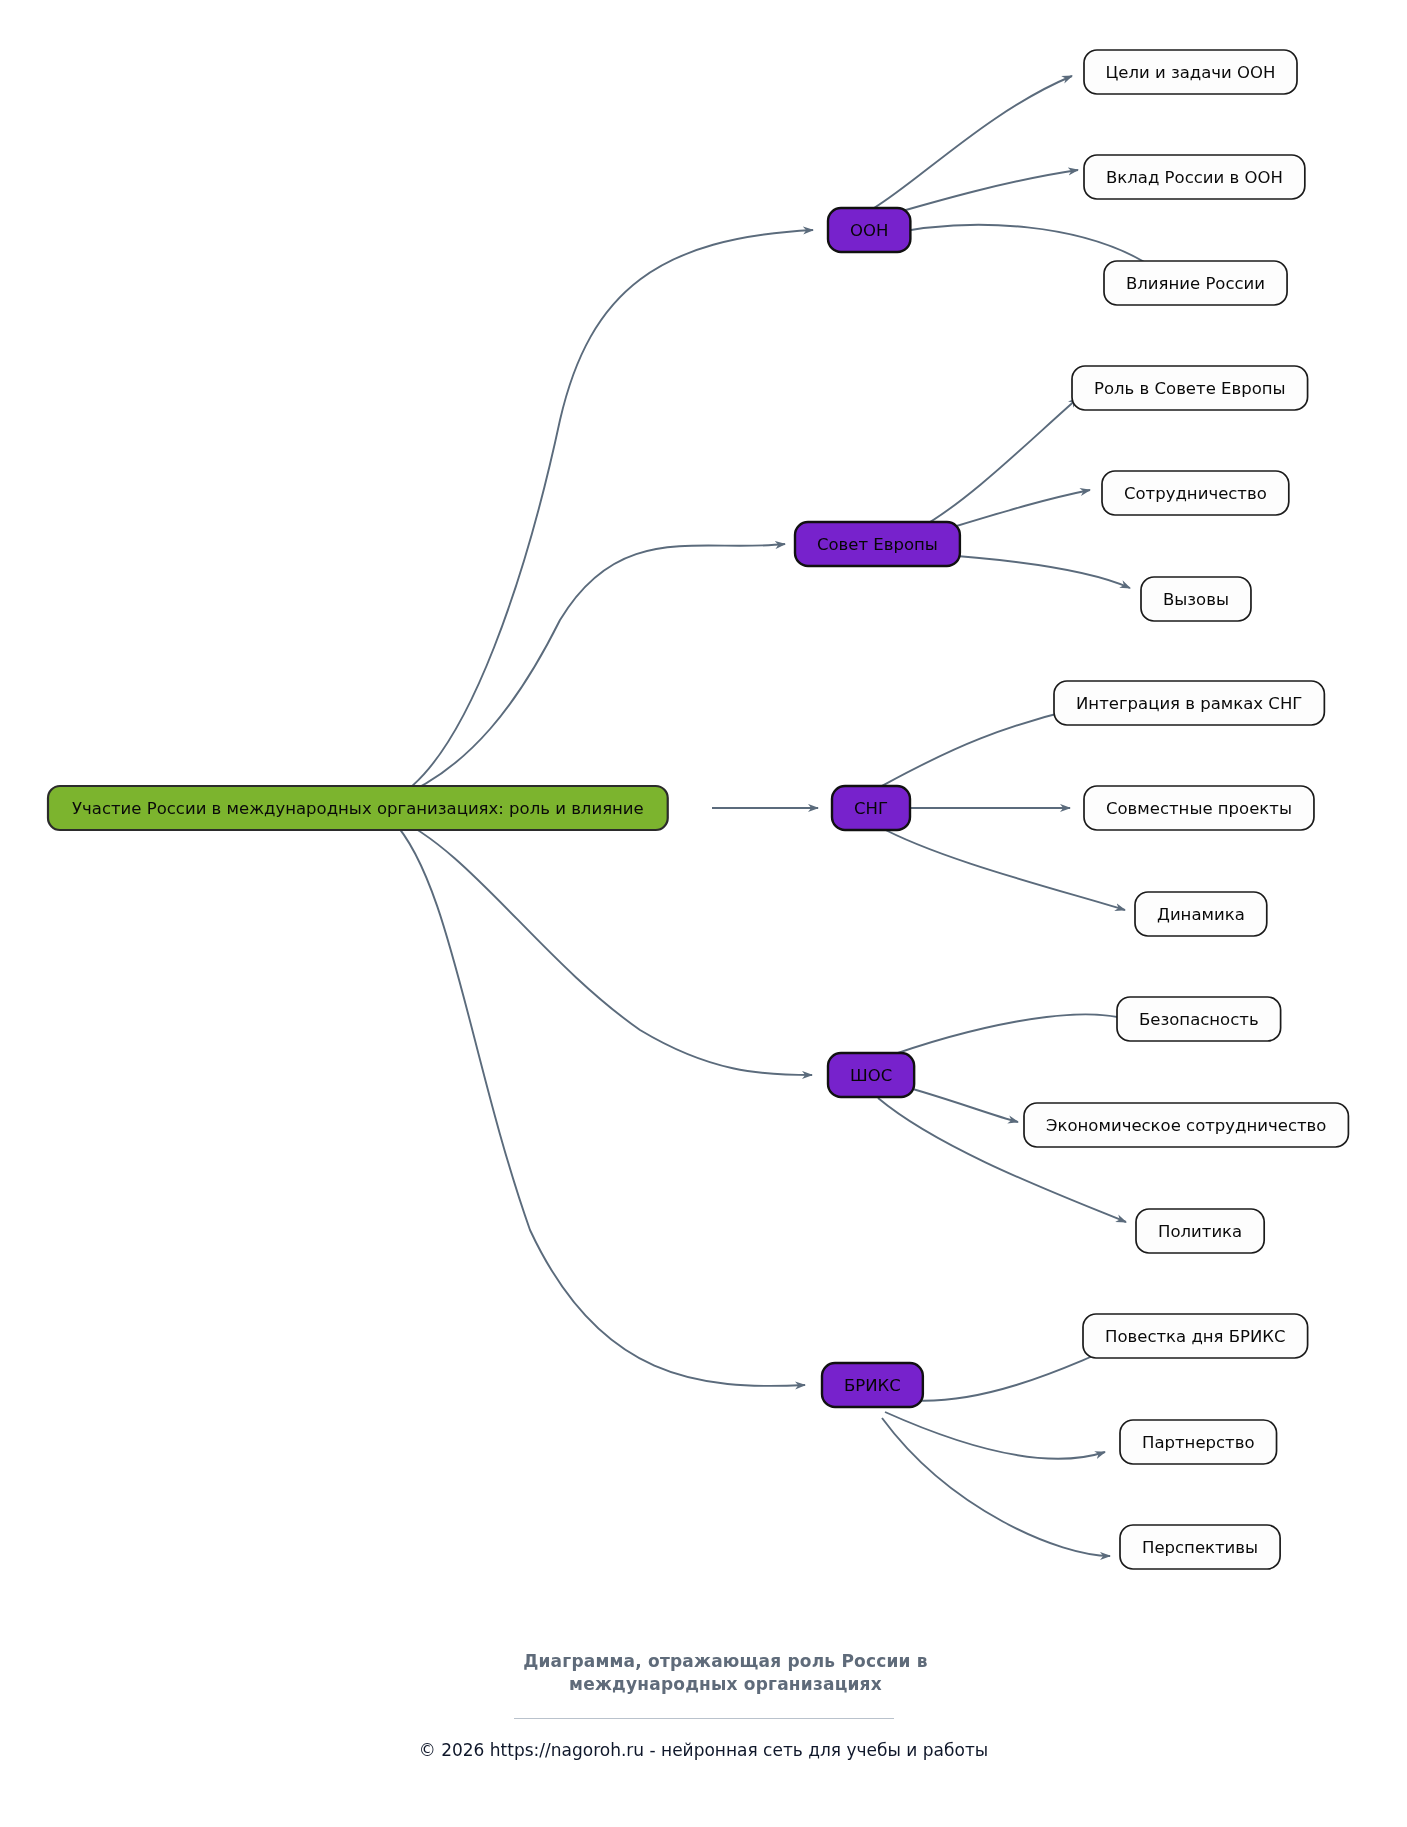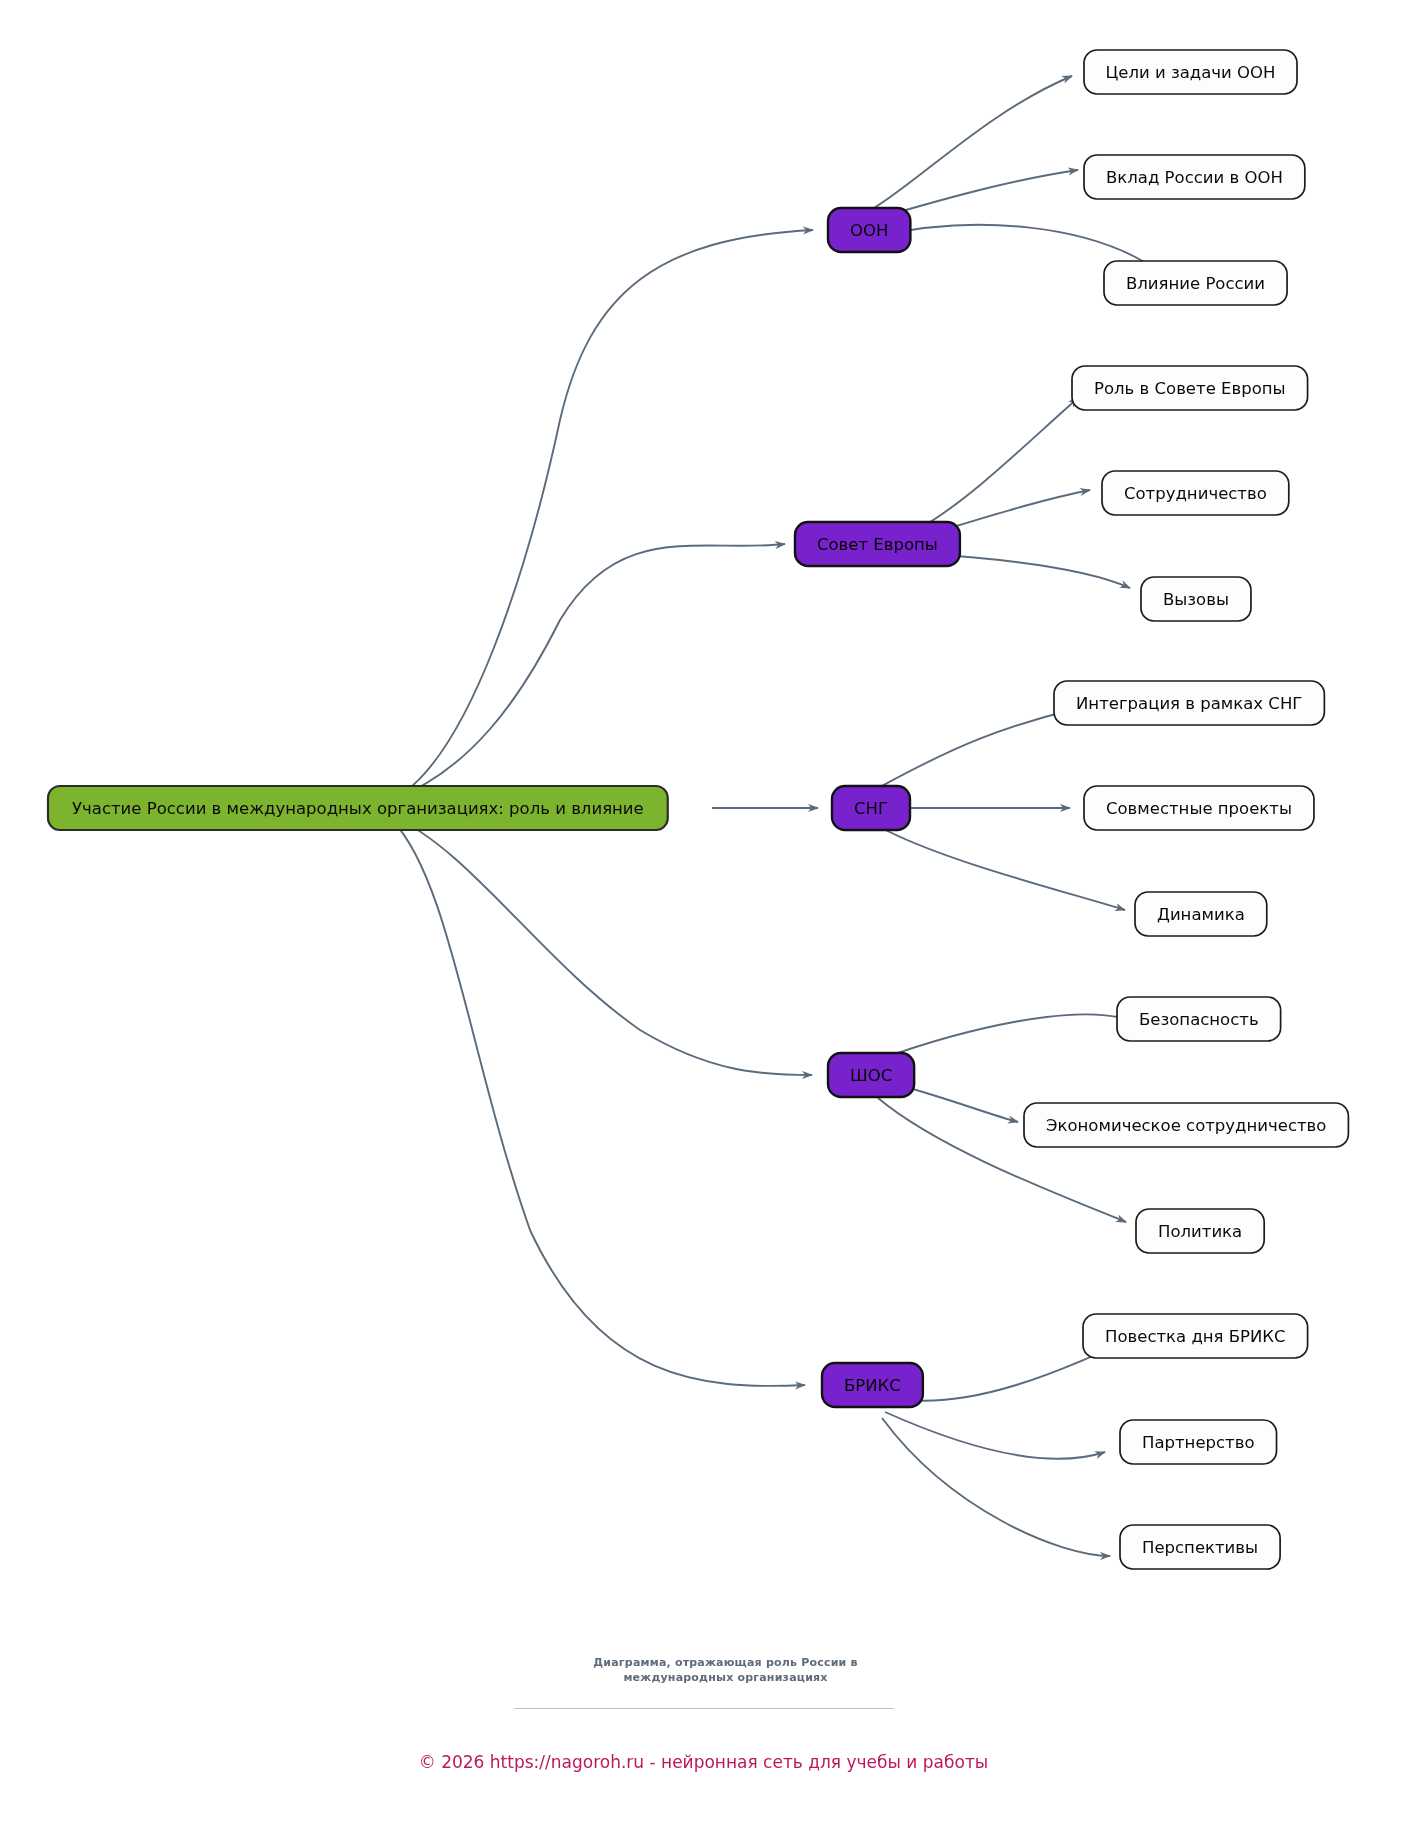--- a/index.html
+++ b/index.html
@@ -53,47 +53,47 @@
 
   .caption-wrap {
     position: absolute;
     left: 0;
     top: 1648px;
     width: 1407px;
     text-align: center;
   }
   .caption-text {
     font-family: "DejaVu Sans", sans-serif;
-    font-size: 11px;
+    font-size: 17px;
     font-weight: bold;
     color: #5f6b7a;
     line-height: 1.35;
     letter-spacing: 0.2px;
     white-space: pre-line;
-    margin: 8px;
+    margin: 2px;
     padding-left: 44px;
   }
   .caption-divider {
     width: 380px;
     height: 1px;
     background: #b9c2cc;
     margin: 22px auto 0 auto;
   }
   .footer-wrap {
     position: absolute;
     left: 0;
     top: 1740px;
     width: 1407px;
     text-align: center;
   }
   .footer-text {
     font-family: "DejaVu Sans", sans-serif;
     font-size: 17px;
-    color: #be185d;
-    margin: 12px;
+    color: #0f172a;
+    margin: 0;
   }
 </style>
 </head>
 <body>
 
 <svg id="canvas" viewBox="0 0 1407 1827">
   <defs>
     <marker id="arrowhead" markerWidth="11" markerHeight="9" refX="10" refY="4.5" orient="auto" markerUnits="userSpaceOnUse">
       <path d="M0,0.4 L11,4.5 L0,8.6 L3.2,4.5 Z" fill="#5b6b7c"></path>
     </marker>

